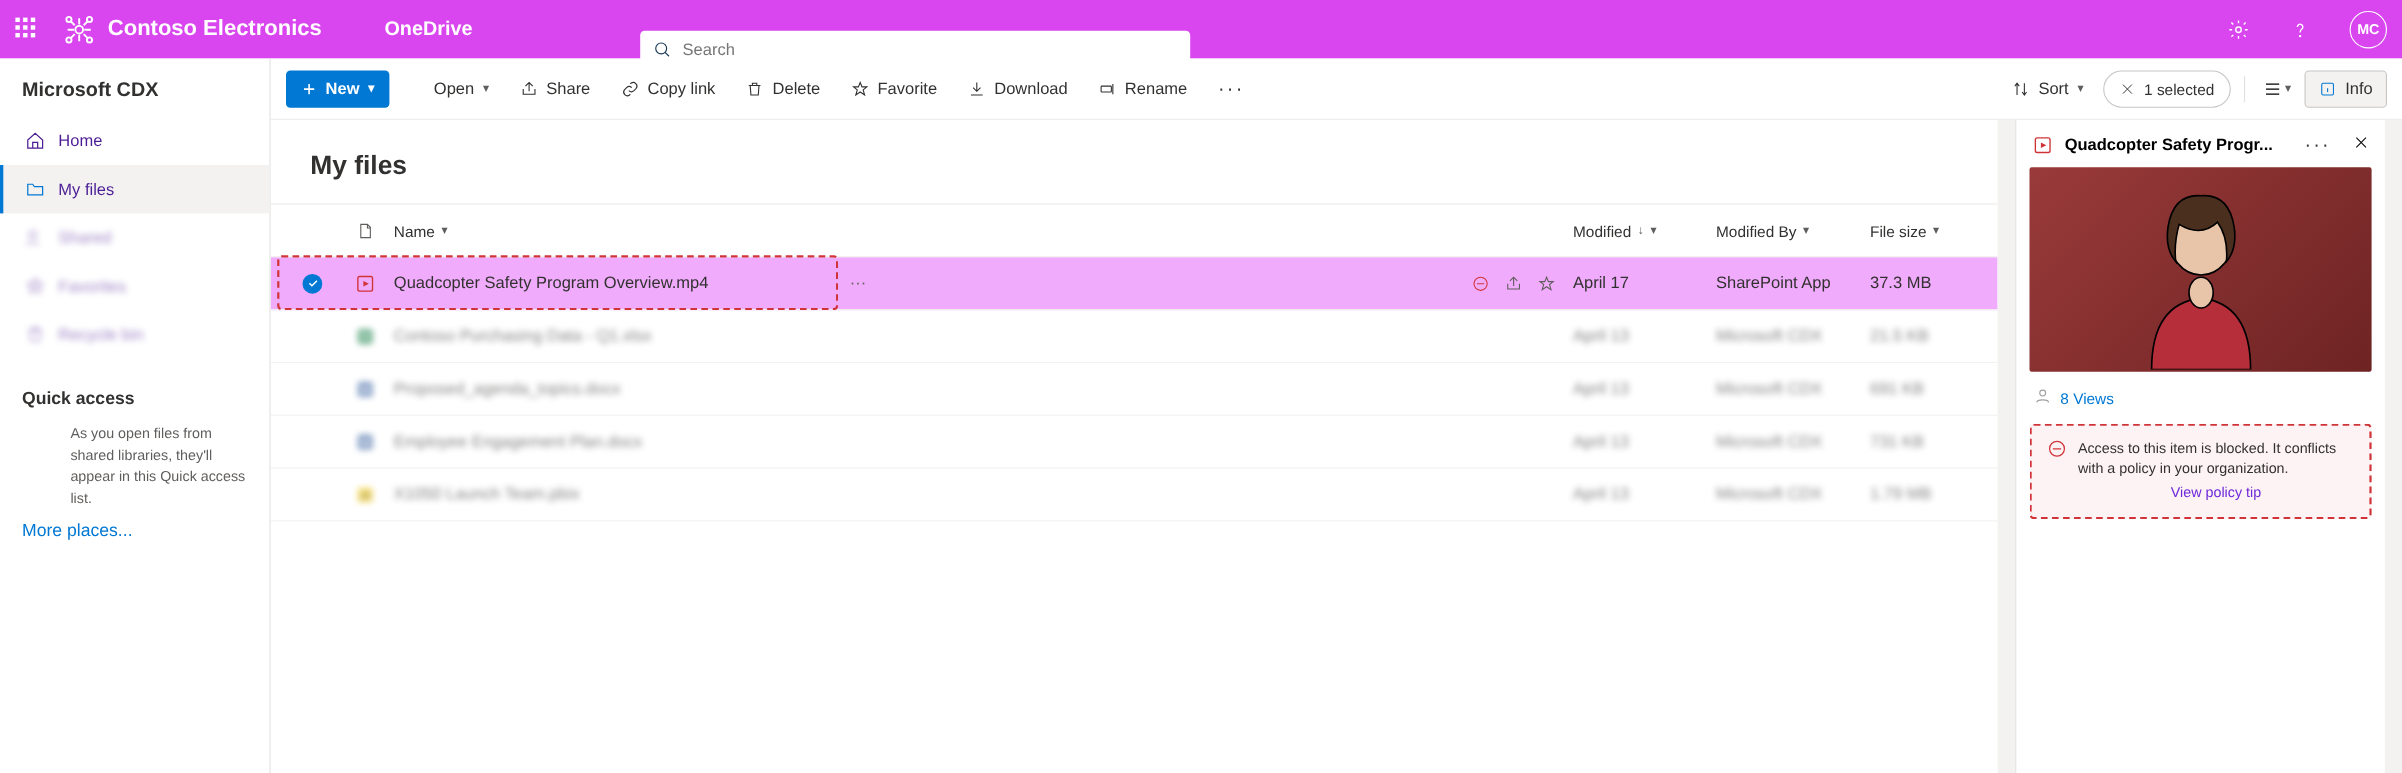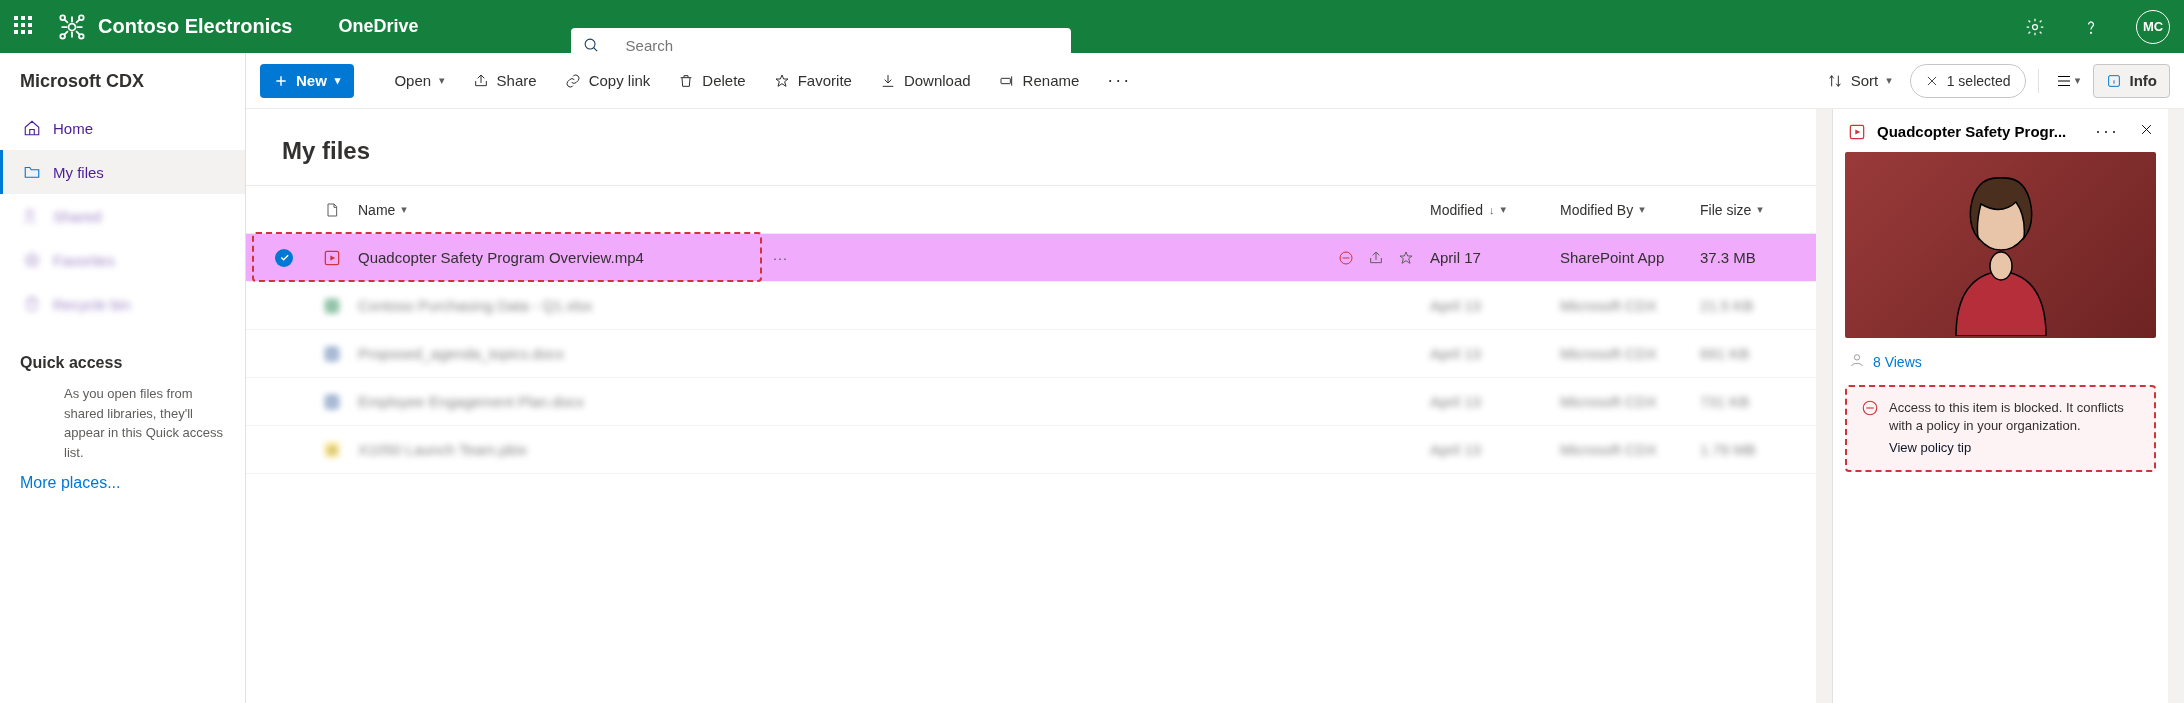--- a/index.html
+++ b/index.html
@@ -1,26 +1,26 @@
 <!DOCTYPE html>
 <html><head>
 <meta charset="utf-8">
 <style>
 * { box-sizing: border-box; margin: 0; padding: 0; font-family: "Segoe UI", Arial, sans-serif; }
 html, body { width: 2184px; height: 703px; overflow: hidden; background: #fff; }
 
 
-.header { height: 53px; background: #15803d; display: flex; align-items: center; color: #fff; padding: 0 14px; gap: 22px; }
+.header { height: 53px; background: #d946ef; display: flex; align-items: center; color: #fff; padding: 0 14px; gap: 22px; }
 .waffle { width: 22px; height: 22px; display: grid; grid-template-columns: repeat(3,4px); grid-template-rows: repeat(3,4px); gap: 3px; cursor: pointer;}
 .waffle span { background:#fff; width:4px; height:4px; }
 .brand { display:flex; align-items:center; gap:12px; font-size:20px; font-weight:600;}
 .brand svg { width:28px; height:28px; }
-.app-name { font-size:18px; font-weight:600; margin-left: 24px;}
+.app-name { font-size:18px; font-weight:600; margin-left: 35px;}
 .search-wrap { margin-left: 130px; }
-.search { width: 500px; height: 34px; background:#fff; border-radius: 4px; display:flex; align-items:center; padding: 0 12px; gap:26px;margin-top:37px; }
+.search { width: 500px; height: 34px; background:#fff; border-radius: 4px; display:flex; align-items:center; padding: 0 12px; gap:10px;margin-top:37px; }
 .search input { border:none; outline:none; font-size:15px; flex:1; color:#555; }
 .header-spacer { flex:1; }
 .header-icon { width:34px; height:34px; display:flex; align-items:center; justify-content:center; cursor:pointer; color:#fff; font-size:18px; }
 .avatar { width:34px; height:34px; border-radius:50%; border:1.5px solid #fff; display:flex; align-items:center; justify-content:center; font-size:13px; font-weight:600; margin-left:6px;}
 
 
 .body { display:flex; height: calc(703px - 53px); }
 .sidebar { width: 246px; border-right: 1px solid #e1e1e1; padding: 18px 0 0 0; overflow-y:auto;}
 .sb-title { font-size:18px; font-weight:600; color:#323130; padding: 0 20px 14px 20px;}
 .sb-item { height:44px; display:flex; align-items:center; gap:12px; padding: 0 20px; font-size:15px; color:#4c1d95; cursor:pointer; border-left:3px solid transparent;}
@@ -32,21 +32,21 @@
 .sb-link { font-size:16px; color:#0078d4; padding: 6px 20px; cursor:pointer;}
 
 .main { flex:1; display:flex; flex-direction:column; position:relative;}
 .toolbar { height:56px; border-bottom:1px solid #edebe9; display:flex; align-items:center; padding: 16px 14px; gap: 8px;}
 .btn-primary { background:#0078d4; color:#fff; height:34px; border:none; border-radius:4px; padding:0 14px; display:flex; align-items:center; gap:8px; font-size:15px; font-weight:600; cursor:pointer;}
 .tb-btn { height:34px; padding:0 10px; display:flex; align-items:center; gap:8px; font-size:15px; color:#323130; cursor:pointer; border-radius:3px; background:transparent; border:none;}
 .tb-sep { width:1px; height:24px; background:#e1e1e1; margin:0 4px;}
 .tb-spacer{flex:1;}
 .pill { height:34px; border:1px solid #c8c6c4; border-radius:17px; padding:0 14px; display:flex; align-items:center; gap:8px; font-size:14px; color:#323130;}
 .icon-btn { height:34px; width:34px; display:flex; align-items:center; justify-content:center; cursor:pointer; border-radius:3px;}
-.btn-info { height:34px; padding:0 12px; border:1px solid #c8c6c4; background:#f3f2f1; border-radius:4px; display:flex; align-items:center; gap:8px; font-size:15px; color:#323130; cursor:pointer;font-weight:bold;}
+.btn-info { height:34px; padding:0 12px; border:1px solid #c8c6c4; background:#f3f2f1; border-radius:4px; display:flex; align-items:center; gap:8px; font-size:15px; color:#323130; cursor:pointer;}
 
 .content { flex:1; display:flex; overflow:hidden;}
 .file-area { flex:1; padding: 28px 0 0 0; overflow-y:auto; position:relative;}
 .page-title { font-size:24px; font-weight:600; color:#323130; padding: 0 36px 20px 36px;}
 .list { border-top:1px solid #edebe9; }
 .list-header { height:48px; display:flex; align-items:center; padding:0 16px; font-size:14px; color:#323130; border-bottom:1px solid #edebe9;}
 .col-select{width:44px; display:flex; justify-content:center;}
 .col-icon{width:52px; display:flex; justify-content:center;}
 .col-name{flex:1; display:flex; align-items:center; gap:6px;}
 .col-mod{width:130px; display:flex; align-items:center; gap:6px;}
@@ -64,21 +64,21 @@
 
 
 .details { width:336px; border-left:1px solid #e1e1e1; display:flex; flex-direction:column; padding: 12px 0 0 0;}
 .d-head { display:flex; align-items:center; padding: 0 14px 10px 14px; gap:10px;}
 .d-title { font-size:15px; font-weight:600; flex:1; white-space:nowrap; overflow:hidden; text-overflow:ellipsis;}
 .thumb { margin:0 12px; height:186px; background: linear-gradient(135deg,#9a3a3a 0%, #6e2323 100%); border-radius:2px; position:relative; overflow:hidden;}
 .thumb .person { position:absolute; left:50%; top:14px; transform:translateX(-50%); width:130px; height:170px; }
 .views { padding: 14px 16px; display:flex; align-items:center; gap:8px; font-size:14px; color:#0078d4;}
 .views .eye{color:#a19f9d;}
 .alert { margin: 0 12px; border:2px dashed #d13438; background:#fdf3f4; border-radius:4px; padding: 12px 14px; display:flex; gap:10px; font-size:13px; color:#323130; line-height:1.4;}
-.alert a{color:#0f172a; cursor:pointer; display:block; margin-top:4px;}
+.alert a{color:#6d28d9; cursor:pointer; display:block; margin-top:4px;text-align:center;}
 .scrollbar{width:16px; background:#f3f2f1;}
 
 svg { stroke: currentColor; fill:none; stroke-width:1.5; }
 .chev{font-size:11px; color:#605e5c;}
 </style>
 </head>
 <body>
 
 <div class="header">
   <div class="waffle">

